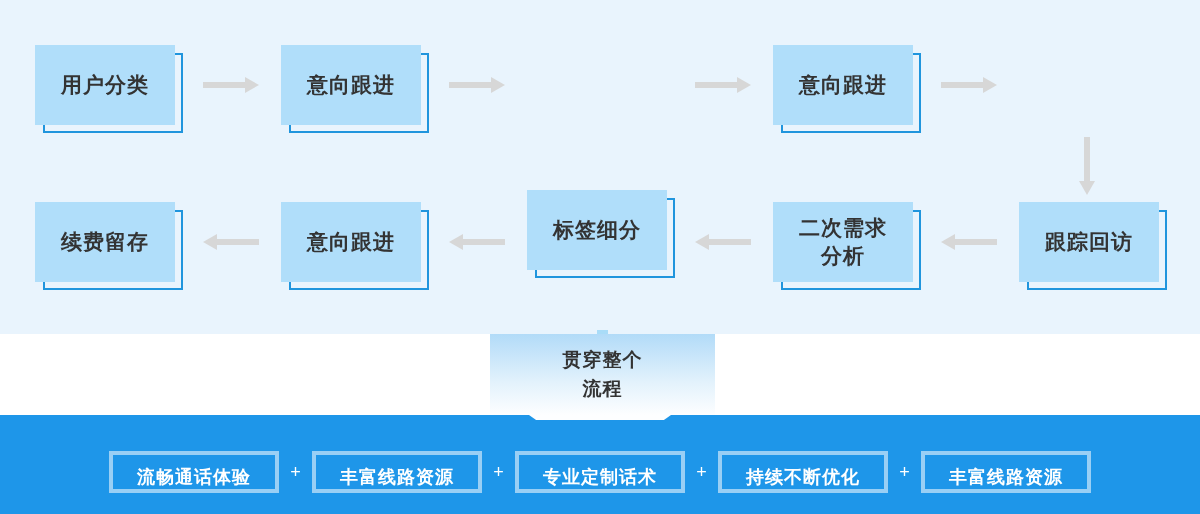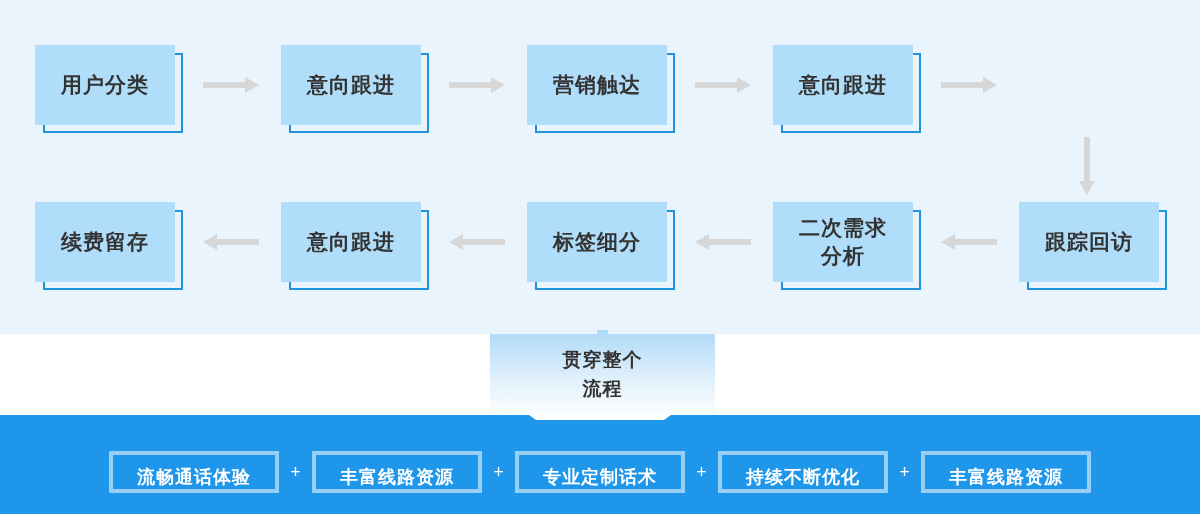--- a/index.html
+++ b/index.html
@@ -73,26 +73,20 @@
     <div class="step-outline"></div>
     <div class="step-fill">
         <span class="step-label">意向跟进</span>
       </div>
   </div>
   <div class="arrow-h arrow-right" style="left:449px;top:77px;">
       <span class="shaft"></span>
       <span class="head"></span>
     </div>
 
-  <div class="step" style="left:527px;top:45px;">
-    <div class="step-outline"></div>
-    <div class="step-fill">
-        <span class="step-label">营销触达</span>
-      </div>
-  </div>
   <div class="arrow-h arrow-right" style="left:695px;top:77px;">
       <span class="shaft"></span>
       <span class="head"></span>
     </div>
 
   <div class="step" style="left:773px;top:45px;">
     <div class="step-outline"></div>
     <div class="step-fill">
         <span class="step-label">意向跟进</span>
       </div>
@@ -123,21 +117,21 @@
     <div class="step-outline"></div>
     <div class="step-fill">
         <span class="step-label">意向跟进</span>
       </div>
   </div>
   <div class="arrow-h arrow-left" style="left:449px;top:234px;">
       <span class="shaft"></span>
       <span class="head"></span>
     </div>
 
-  <div class="step" style="left:527px;top:202px;">
+  <div class="step" style="left:527px;top:190px;">
     <div class="step-outline"></div>
     <div class="step-fill">
         <span class="step-label">标签细分</span>
       </div>
   </div>
   <div class="arrow-h arrow-left" style="left:695px;top:234px;">
       <span class="shaft"></span>
       <span class="head"></span>
     </div>
 

